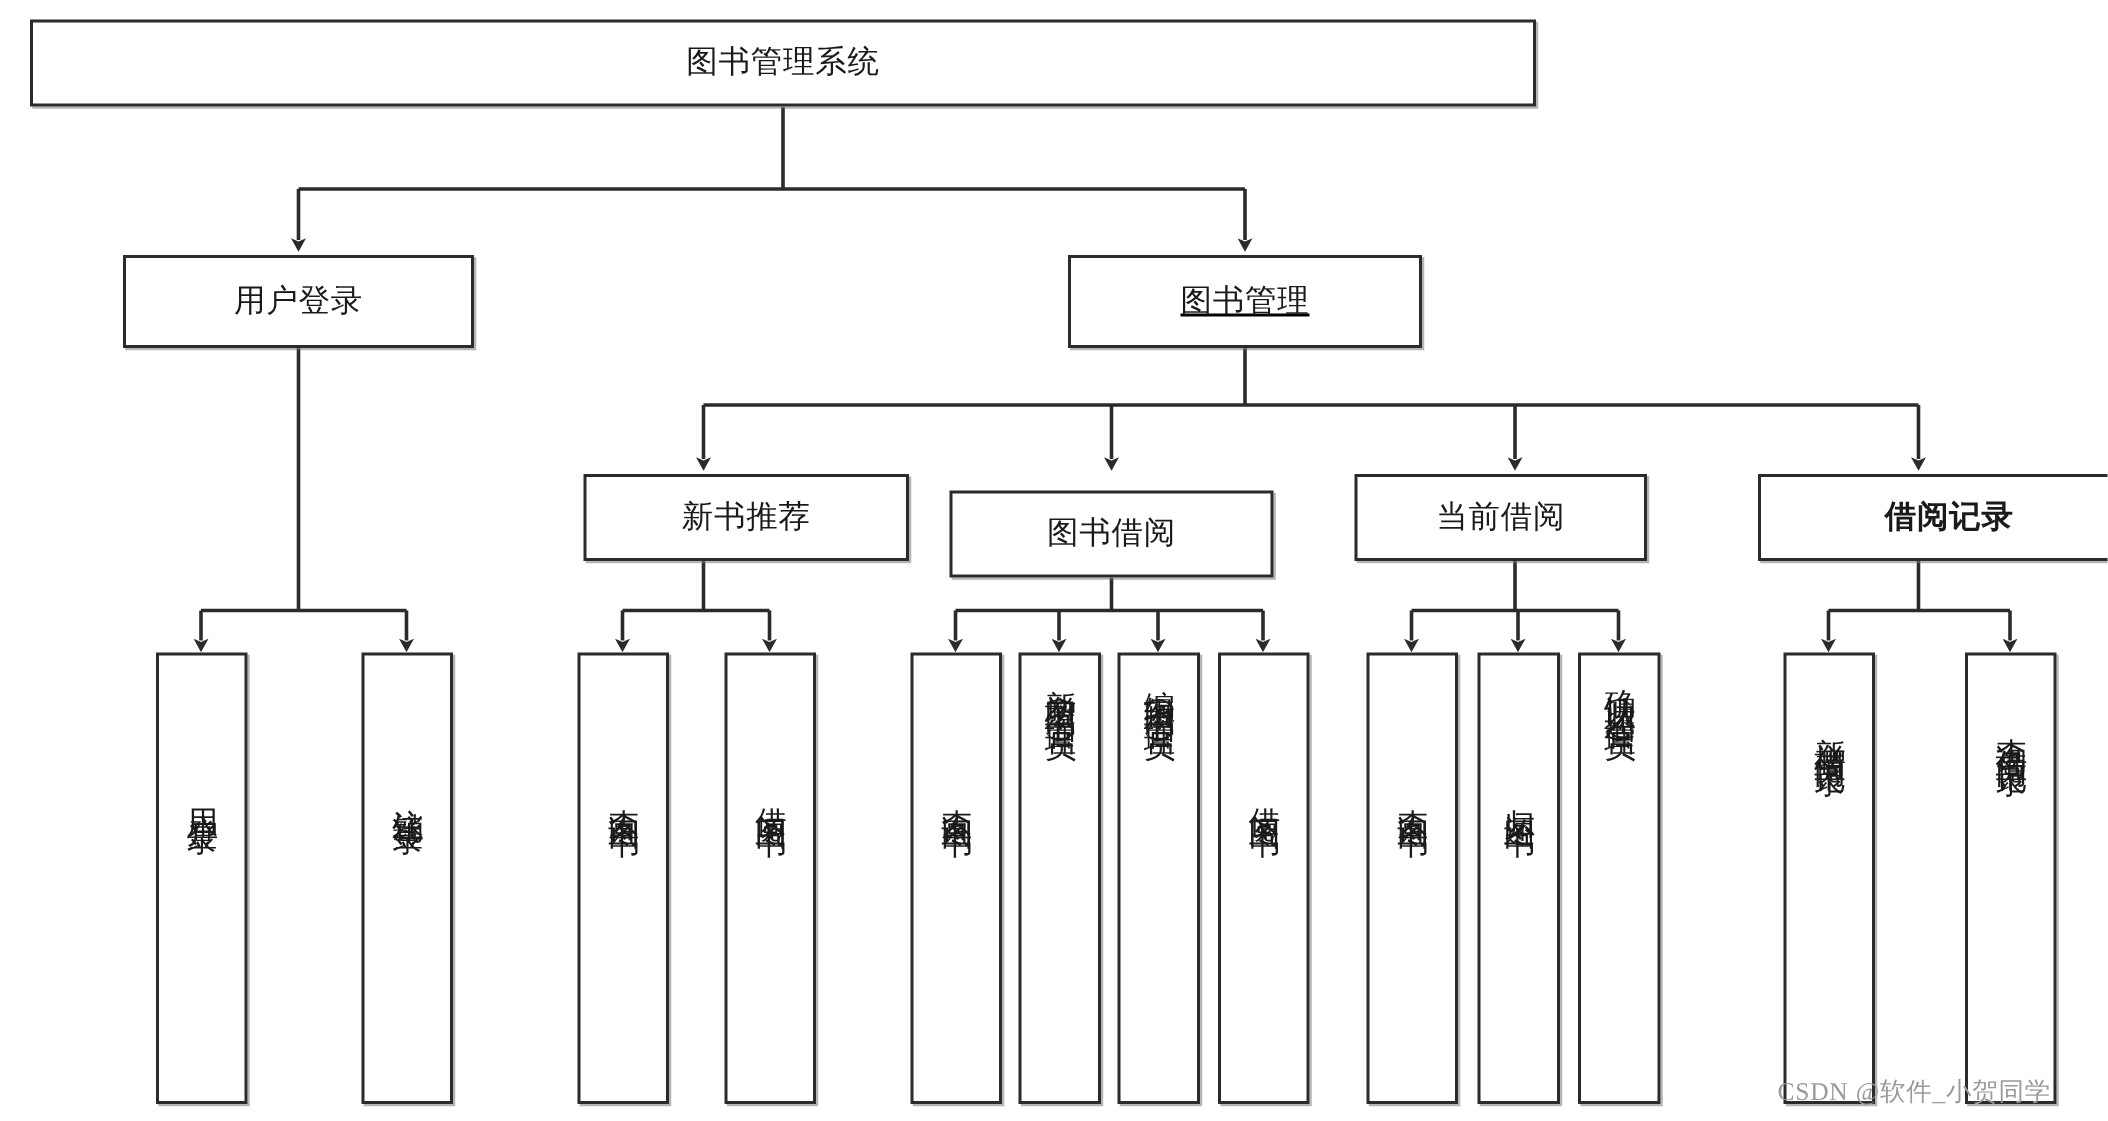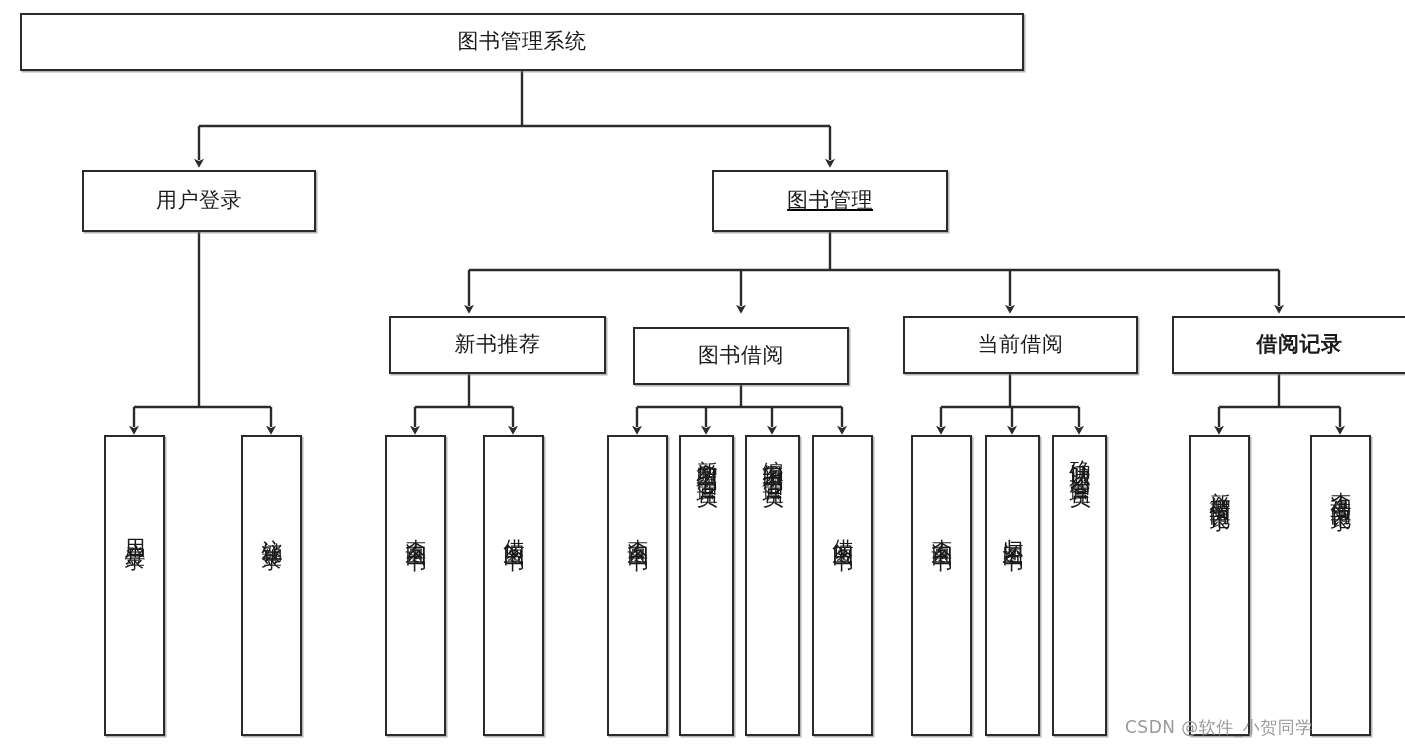--- a/index.html
+++ b/index.html
@@ -147,21 +147,21 @@
   <div class="node-box" style="left: 712px; top: 170px; width: 236px; height: 62px; text-decoration: underline;">
     <span class="node-label-h">图书管理</span>
   </div>
 
   <div class="node-box" style="left: 361px; top: 316px; width: 217px; height: 58px; margin-left: 28px;">
     <span class="node-label-h">新书推荐</span>
   </div>
   <div class="node-box" style="left: 633px; top: 327px; width: 216px; height: 58px;">
     <span class="node-label-h">图书借阅</span>
   </div>
-  <div class="node-box" style="left: 903px; top: 316px; width: 235px; height: 58px;">
+  <div class="node-box" style="left: 903px; top: 316px; width: 195px; height: 58px;">
     <span class="node-label-h">当前借阅</span>
   </div>
   <div class="node-box" style="left: 1172px; top: 316px; width: 255px; height: 58px; font-weight: bold;">
     <span class="node-label-h">借阅记录</span>
   </div>
 
   <div class="node-box vertical" style="left: 104px; top: 435px; width: 61px; height: 301px;">
     <span class="node-label-v" style="margin-top: 85px;">用户登录</span>
   </div>
   <div class="node-box vertical" style="left: 241px; top: 435px; width: 61px; height: 301px;">
@@ -194,15 +194,15 @@
   <div class="node-box vertical" style="left: 1052px; top: 435px; width: 55px; height: 301px;">
     <span class="node-label-v" style="margin-top: 6px;">确认归还（管理员）</span>
   </div>
   <div class="node-box vertical" style="left: 1189px; top: 435px; width: 61px; height: 301px;">
     <span class="node-label-v" style="margin-top: 38px;">新增借阅记录</span>
   </div>
   <div class="node-box vertical" style="left: 1310px; top: 435px; width: 61px; height: 301px;">
     <span class="node-label-v" style="margin-top: 38px;">查询借阅记录</span>
   </div>
 
-  <div class="watermark" style="left: 1125px; top: 716px;">CSDN @软件_小贺同学</div>
+  <div class="watermark" style="left: 1185px; top: 716px; font-family: Liberation Serif, serif;">CSDN @软件_小贺同学</div>
 
 </div>
 
 </body></html>

